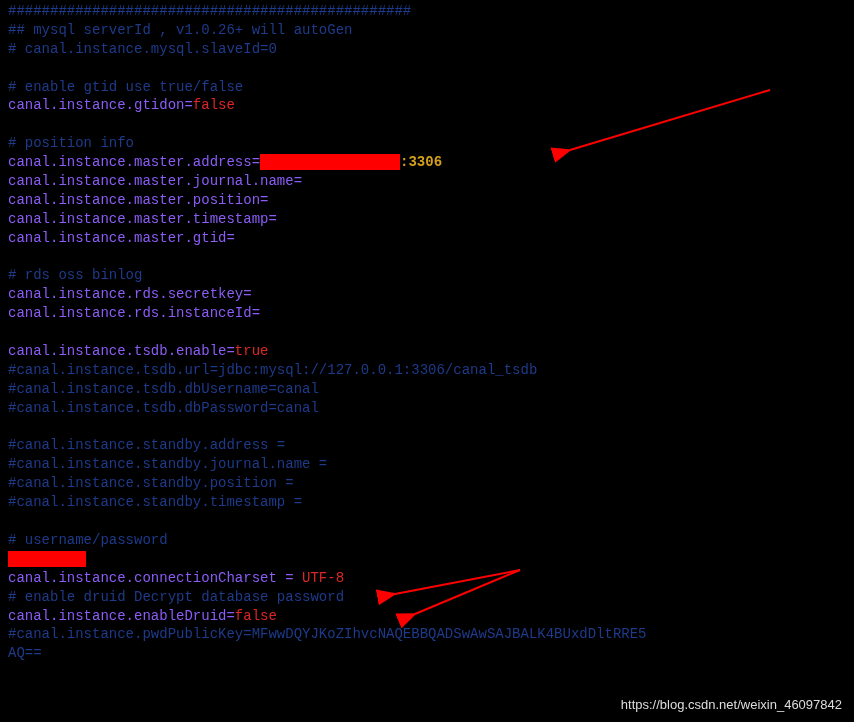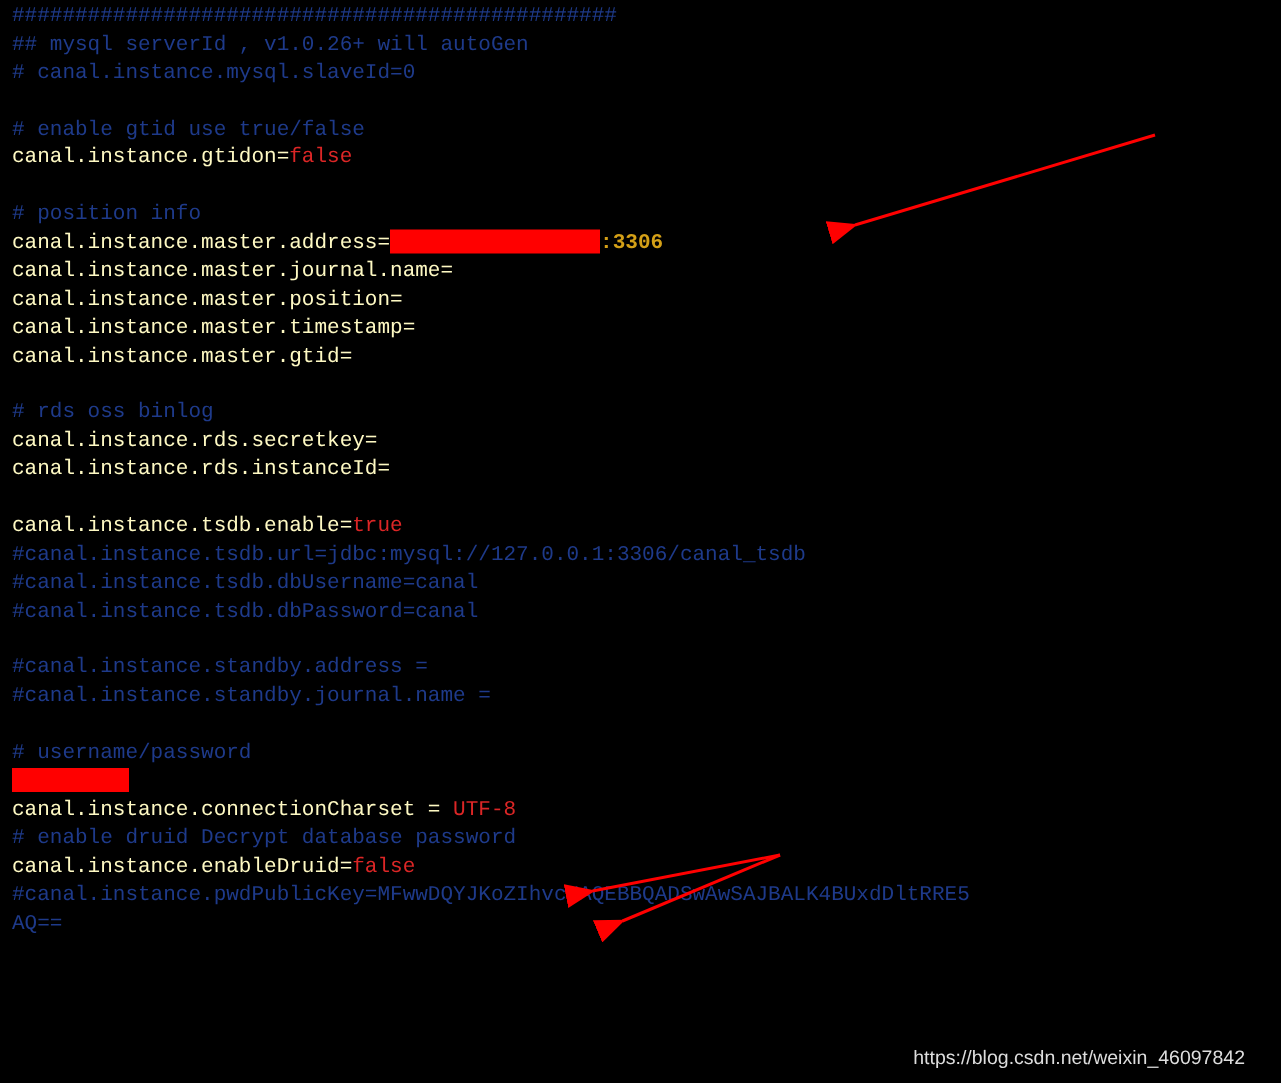--- a/index.html
+++ b/index.html
@@ -16,34 +16,34 @@
     }
     .terminal {
       padding: 2px 8px;
       position: relative;
     }
     .line {
       white-space: pre;
       position: relative;
     }
     .comment { color: #1e3a8a; }
-    .key { color: #fef9c3; }
+    .key { color: #8b5cf6; }
     .value-red { color: #dc2626; }
     .value-yellow { color: #d4a017; font-weight: bold; }
     .redbox {
       display: inline-block;
       background: #ff0000;
       vertical-align: middle;
     }
     .redbox1 { width: 140px; height: 16px; }
     .redbox2 { width: 78px; height: 16px; }
     .watermark {
       position: absolute;
       bottom: 8px;
-      right: 24px;
+      right: 12px;
       font-family: Arial, sans-serif;
       font-size: 13px;
       color: #ddd;
     }
     .arrow-svg {
       position: absolute;
       top: 0;
       left: 0;
       pointer-events: none;
     }
@@ -70,20 +70,22 @@
   <div class="line"><span class="key">canal.instance.rds.secretkey=</span></div>
   <div class="line"><span class="key">canal.instance.rds.instanceId=</span></div>
   <div class="line">&nbsp;</div>
   <div class="line"><span class="key">canal.instance.tsdb.enable=</span><span class="value-red">true</span></div>
   <div class="line comment">#canal.instance.tsdb.url=jdbc:mysql://127.0.0.1:3306/canal_tsdb</div>
   <div class="line comment">#canal.instance.tsdb.dbUsername=canal</div>
   <div class="line comment">#canal.instance.tsdb.dbPassword=canal</div>
   <div class="line">&nbsp;</div>
   <div class="line comment">#canal.instance.standby.address =</div>
   <div class="line comment">#canal.instance.standby.journal.name =</div>
+  <div class="line comment">#canal.instance.standby.position =</div>
+  <div class="line comment">#canal.instance.standby.timestamp =</div>
   <div class="line">&nbsp;</div>
   <div class="line comment"># username/password</div>
   <div class="line"><span class="redbox redbox2"></span></div>
   <div class="line"><span class="key">canal.instance.connectionCharset = </span><span class="value-red">UTF-8</span></div>
   <div class="line comment"># enable druid Decrypt database password</div>
   <div class="line"><span class="key">canal.instance.enableDruid=</span><span class="value-red">false</span></div>
   <div class="line comment">#canal.instance.pwdPublicKey=MFwwDQYJKoZIhvcNAQEBBQADSwAwSAJBALK4BUxdDltRRE5</div>
   <div class="line comment">AQ==</div>
 </div>
 

